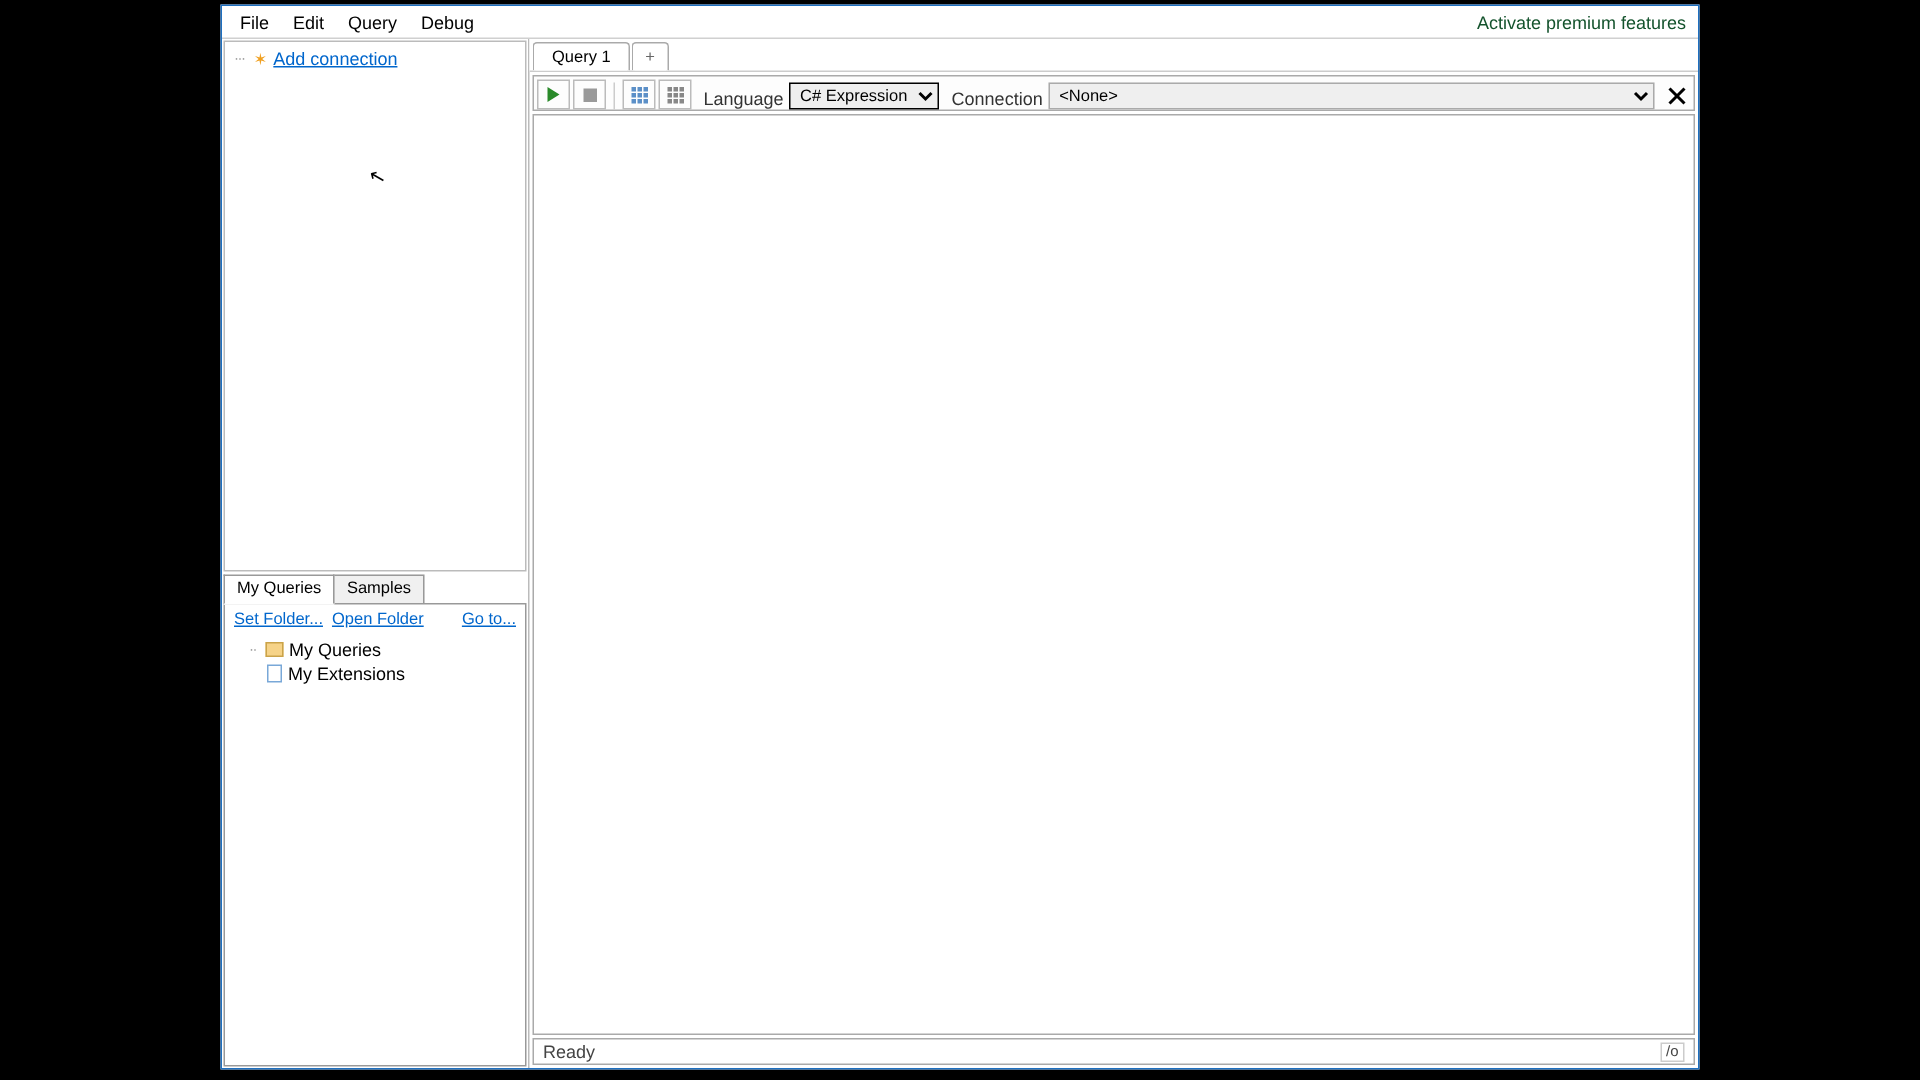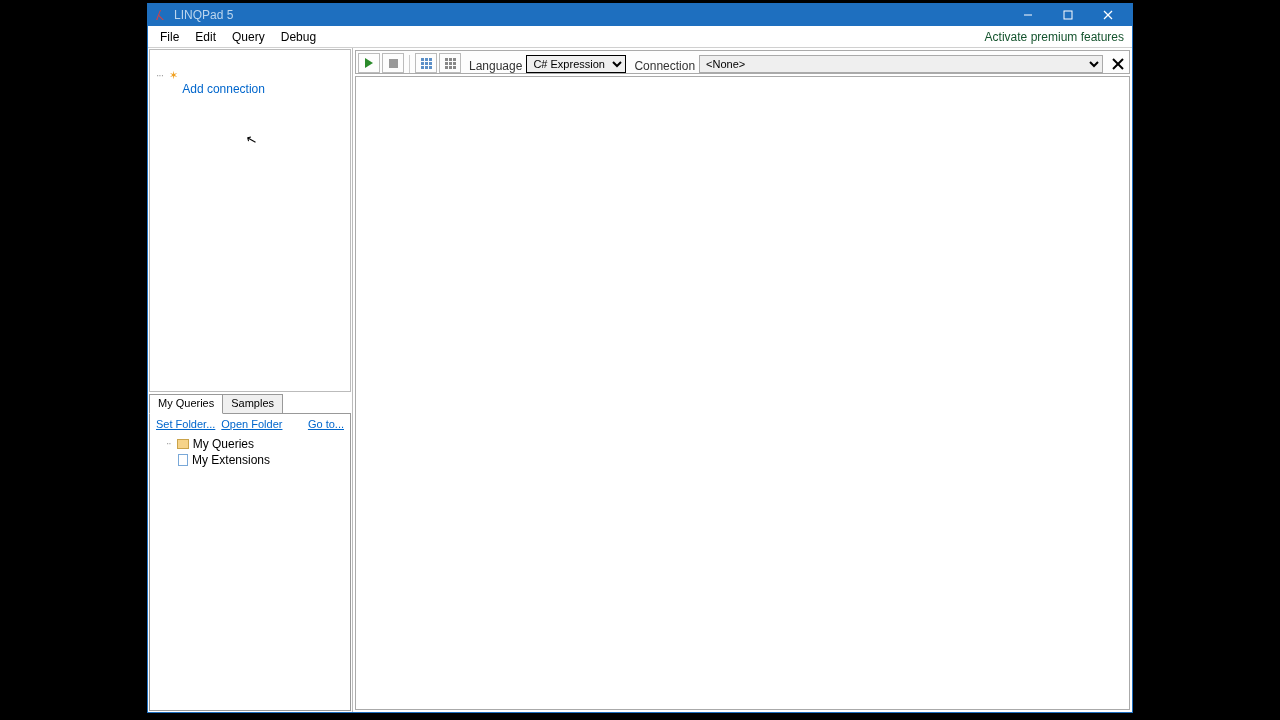--- a/index.html
+++ b/index.html
@@ -11,21 +11,21 @@
 .winbtns { display: flex; gap: 0; }
 .winbtn { width: 40px; height: 20px; display: flex; align-items: center; justify-content: center; color: #f0f6fd; cursor: pointer; }
 .menubar { height: 22px; display: flex; align-items: center; border-bottom: 1px solid #d0d0d0; background: #fff; padding: 0 4px; position: relative; }
 .menuitem { padding: 2px 8px; cursor: pointer; color: #000000; }
 .premium { margin-left: auto; color: #14532d; cursor: pointer; font-size: 12px; padding-right: 4px; }
 .body { flex: 1; display: flex; min-height: 0; }
 .leftcol { width: 205px; display: flex; flex-direction: column; border-right: 1px solid #bbb; }
 .connpanel { flex: 1.05; border: 1px solid #bbb; margin: 1px; background: #fff; padding: 4px 6px; position:relative;}
 .addconn { display: flex; align-items: center; gap: 4px; }
 .addconn .star { color: #f0a020; font-size:11px;}
-.addconn a { color: #0066cc; cursor: pointer; margin-top: 28px; }
+.addconn a { color: #0066cc; text-decoration: underline; cursor: pointer; }
 .dotted { color:#999; letter-spacing:-1px; font-size:10px; margin-right:2px;}
 .bottompanel { flex: 1; display: flex; flex-direction: column; margin: 1px; }
 .tabs { display: flex; height: 20px; }
 .tab { padding: 2px 8px; border: 1px solid #999; background: #f0f0f0; cursor: pointer; font-size:11px; margin-right:-1px;}
 .tab.active { background: #fff; border-bottom: 1px solid #fff; position:relative; z-index:2;}
 .tabcontent { flex: 1; border: 1px solid #999; margin-top:-1px; background: #fff; padding: 4px 6px; display:flex; flex-direction:column;}
 .linksrow { display: flex; gap: 6px; margin-bottom: 6px; }
 .linksrow a { color: #0066cc; text-decoration: underline; cursor: pointer; font-size:11px;}
 .linksrow .goto { margin-left: auto; }
 .treeitem { display: flex; align-items: center; gap: 4px; padding: 1px 0 1px 10px; cursor:pointer; font-size:11px;}
@@ -51,46 +51,20 @@
 .closebtn { width:18px; height:18px; margin-left:4px; cursor:pointer; display:flex; align-items:center; justify-content:center; font-weight:bold; font-size:14px;}
 .editor { flex:1; border:1px solid #aaa; margin:0 2px 2px 2px; background:#fff;}
 .statusbar { height:18px; border:1px solid #aaa; margin:0 2px 2px 2px; display:flex; align-items:center; padding:0 6px; font-size:11px; color:#444;}
 .statusbar .right { margin-left:auto; border:1px solid #ccc; padding:0 3px; font-size:10px;}
 .cursor-arrow { position:absolute; left:96px; top:82px; font-size:13px; color:#000; transform: rotate(-15deg); pointer-events:none;}
 </style>
 </head>
 <body>
 
 <div class="window">
-  <div class="titlebar">
-    <span class="appicon">
-      <svg width="14" height="14" viewBox="0 0 14 14">
-          <path d="M3 12 L7 2 L8 2 L6 7 L11 12 L9.5 12 L5.5 8 L4.5 12 Z" fill="#d84040"></path>
-        </svg>
-    </span>
-    <span class="title">LINQPad 5</span>
-    <div class="winbtns">
-      <div class="winbtn">
-          <svg width="10" height="10">
-            <line x1="1" y1="5" x2="9" y2="5" stroke="#fff" stroke-width="1"></line>
-          </svg>
-        </div>
-      <div class="winbtn">
-          <svg width="10" height="10">
-            <rect x="1" y="1" width="8" height="8" fill="none" stroke="#fff" stroke-width="1"></rect>
-          </svg>
-        </div>
-      <div class="winbtn">
-          <svg width="10" height="10">
-            <line x1="1" y1="1" x2="9" y2="9" stroke="#fff" stroke-width="1.2"></line>
-            <line x1="9" y1="1" x2="1" y2="9" stroke="#fff" stroke-width="1.2"></line>
-          </svg>
-        </div>
-    </div>
-  </div>
 
   <div class="menubar">
     <div class="menuitem">File</div>
     <div class="menuitem">Edit</div>
     <div class="menuitem">Query</div>
     <div class="menuitem">Debug</div>
     <a class="premium">Activate premium features</a>
   </div>
 
   <div class="body">
@@ -121,20 +95,24 @@
           </div>
           <div class="treeitem" style="padding-left:22px;">
             <span class="fileicon"></span>
             <span>My Extensions</span>
           </div>
         </div>
       </div>
     </div>
 
     <div class="rightcol">
+      <div class="querytabs">
+        <div class="qtab">Query 1</div>
+        <div class="qtab plus">+</div>
+      </div>
       <div class="toolbar">
         <div class="tbtn bordered">
             <div class="play"></div>
           </div>
         <div class="tbtn bordered">
             <div class="stop"></div>
           </div>
         <div class="sep"></div>
         <div class="tbtn bordered">
           <div class="viewicon">
@@ -183,15 +161,19 @@
           <option>&lt;None&gt;</option>
         </select>
         <div class="closebtn">
           <svg width="12" height="12">
               <line x1="1" y1="1" x2="11" y2="11" stroke="#000" stroke-width="2"></line>
               <line x1="11" y1="1" x2="1" y2="11" stroke="#000" stroke-width="2"></line>
             </svg>
         </div>
       </div>
       <div class="editor"></div>
+      <div class="statusbar">
+        <span>Ready</span>
+        <span class="right">/o</span>
+      </div>
     </div>
   </div>
 </div>
 
 </body></html>

